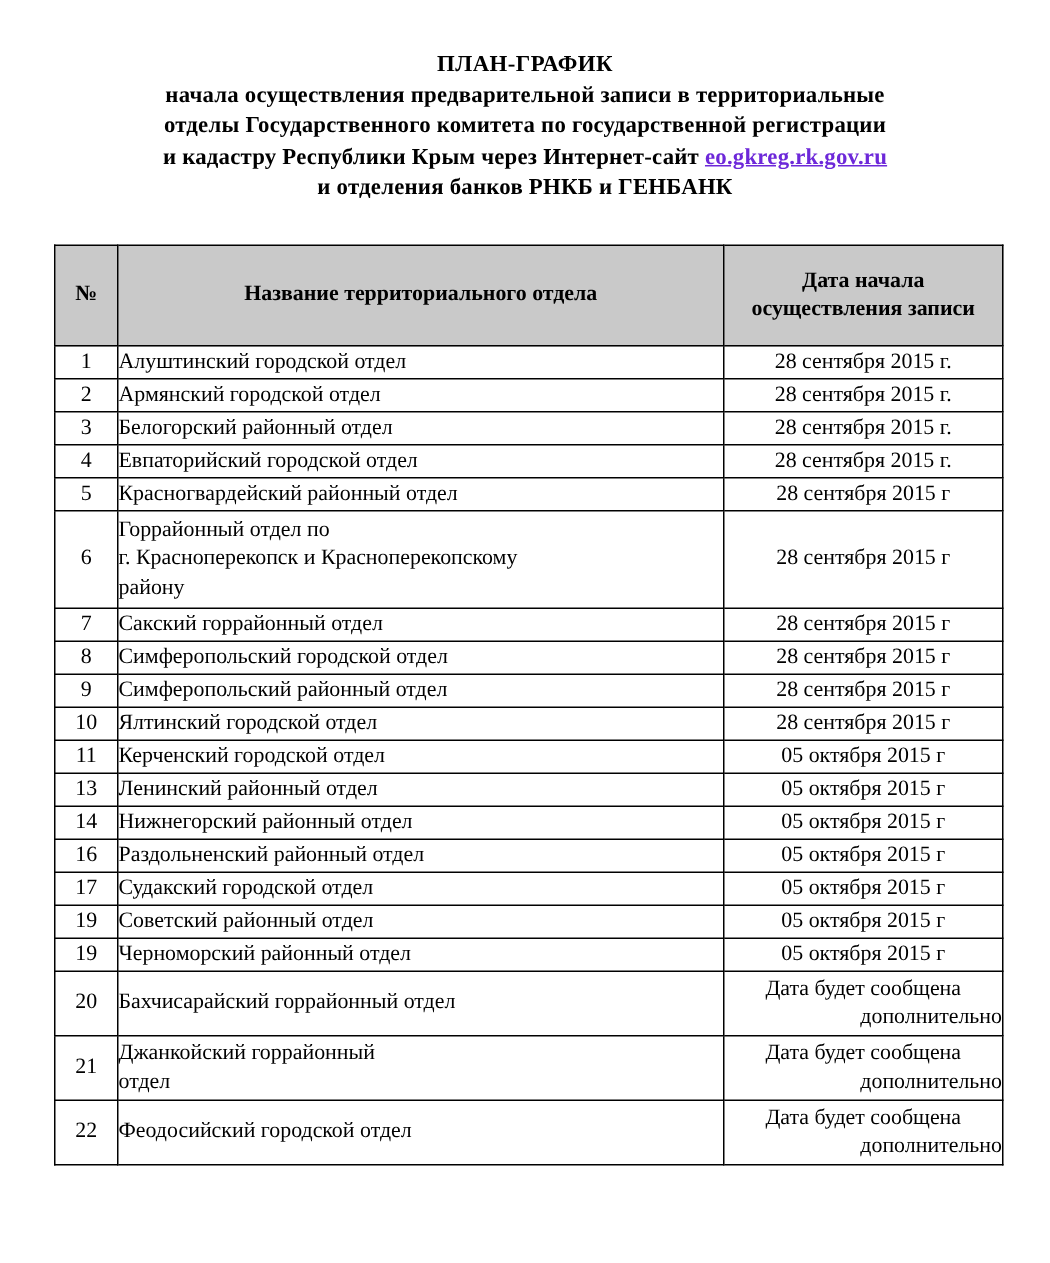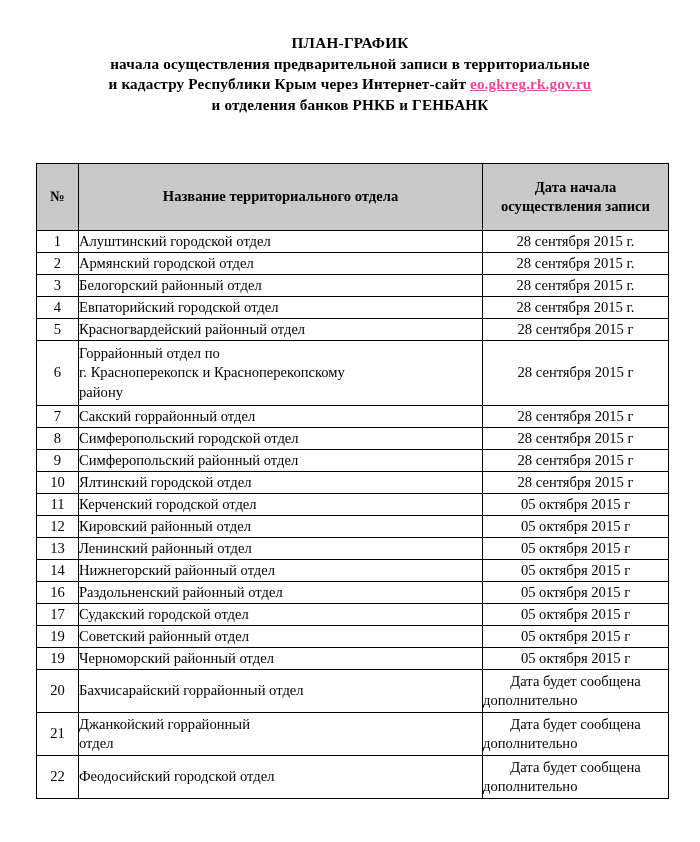--- a/index.html
+++ b/index.html
@@ -32,21 +32,21 @@
     letter-spacing: 0.01em;
   }
   .title-line {
     display: block;
     white-space: nowrap;
   }
   .title-line.main {
     letter-spacing: 0.02em;
   }
   .site-link {
-    color: #ec4899;
+    color: #6d28d9;
     text-decoration: underline;
     font-weight: bold;
   }
 
   
   .table-wrap {
     position: absolute;
     left: 36px;
     top: 163px;
     width: 632px;
@@ -104,30 +104,31 @@
   tr.multi3 td { height: 64px; }
   tr.multi2 td { height: 42px; }
 
   tr.multi3 td.cell-name,
   tr.multi2 td.cell-name {
     vertical-align: middle;
   }
   td.cell-name .ln { display: block; }
   td.cell-date .ln { display: block; }
   td.cell-date.two-line .ln:first-child { }
-  td.cell-date.two-line .ln:last-child  { text-align: left; }
+  td.cell-date.two-line .ln:last-child  { text-align: right; }
 </style>
 </head>
 <body>
 
 <div class="page">
 
   <div class="title-block">
     <span class="title-line main">ПЛАН-ГРАФИК</span>
     <span class="title-line">начала осуществления предварительной записи в территориальные</span>
+    <span class="title-line">отделы Государственного комитета по государственной регистрации</span>
     <span class="title-line"><span>и кадастру Республики Крым через Интернет-сайт </span><a class="site-link" href="#">eo.gkreg.rk.gov.ru</a></span>
     <span class="title-line">и отделения банков РНКБ и ГЕНБАНК</span>
   </div>
 
   <div class="table-wrap">
     <table class="schedule">
       <colgroup>
         <col class="c-num">
         <col class="c-name">
         <col class="c-date">
@@ -239,29 +240,20 @@
           <tr class="single">
             <td class="cell-num">11</td>
             <td class="cell-name">
               <span class="ln">Керченский городской отдел</span>
             </td>
             <td class="cell-date">
               <span class="ln">05 октября 2015 г</span>
             </td>
           </tr>
           <tr class="single">
-            <td class="cell-num">12</td>
-            <td class="cell-name">
-              <span class="ln">Кировский районный отдел</span>
-            </td>
-            <td class="cell-date">
-              <span class="ln">05 октября 2015 г</span>
-            </td>
-          </tr>
-          <tr class="single">
             <td class="cell-num">13</td>
             <td class="cell-name">
               <span class="ln">Ленинский районный отдел</span>
             </td>
             <td class="cell-date">
               <span class="ln">05 октября 2015 г</span>
             </td>
           </tr>
           <tr class="single">
             <td class="cell-num">14</td>

